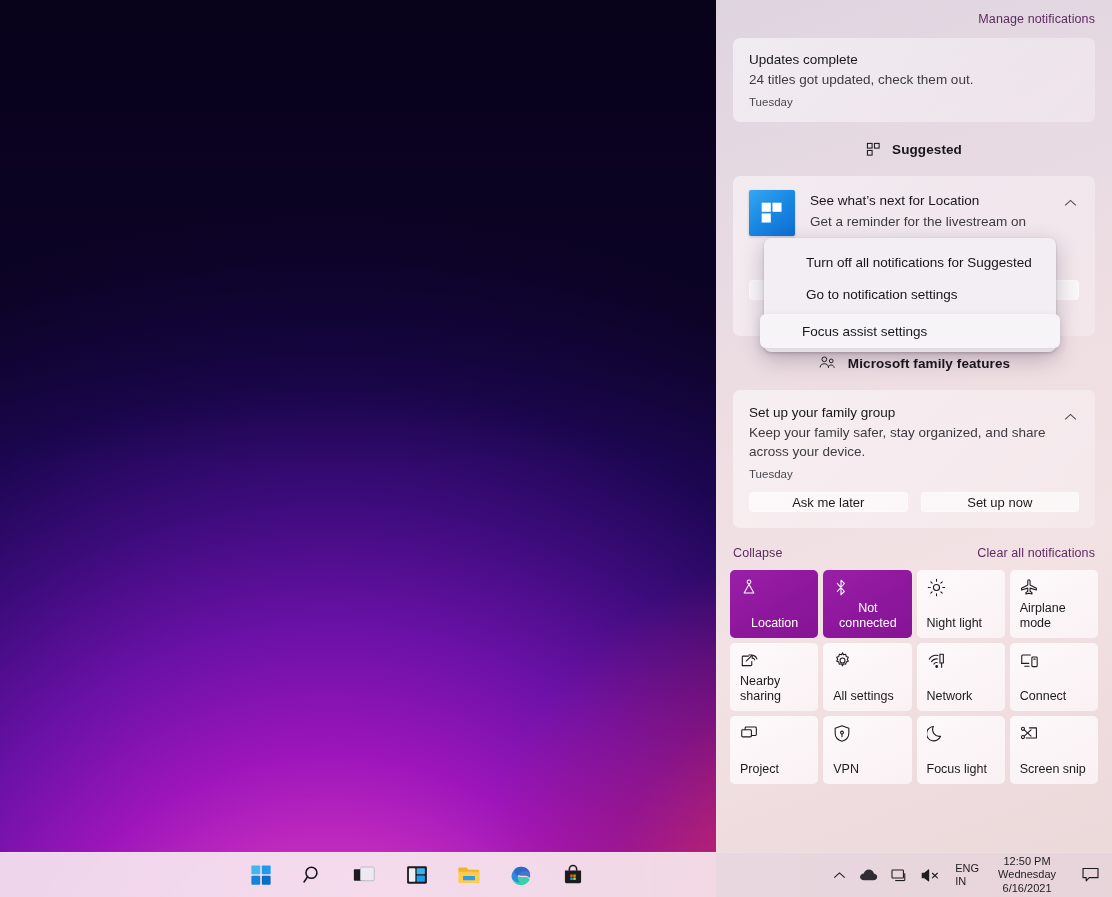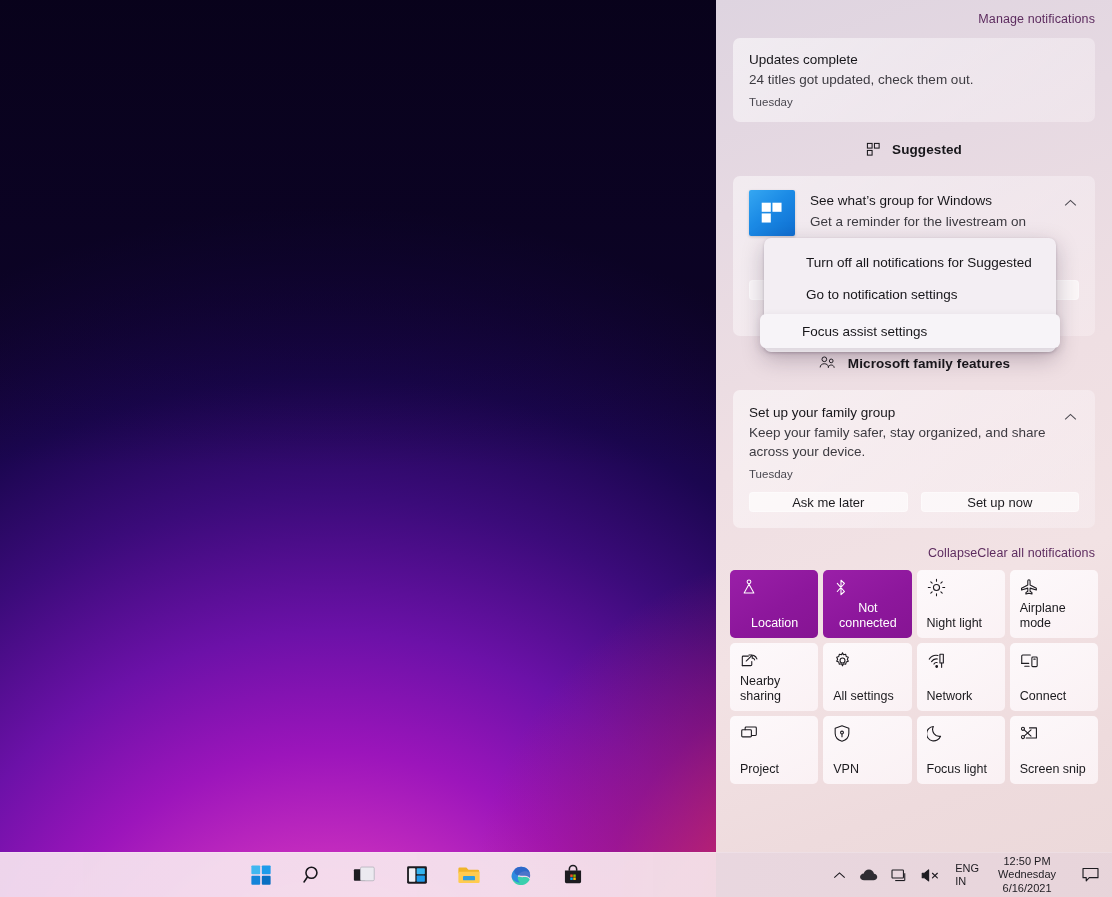--- a/index.html
+++ b/index.html
@@ -132,21 +132,21 @@
     background:linear-gradient(135deg, rgba(255,255,255,.52) 0%, rgba(255,252,255,.4) 50%, rgba(252,248,252,.3) 100%);
     border-radius:7px; padding:14px 16px 16px 16px; position:relative;
   }
   .fam-title{ font-size:13.5px; color:#17161a; line-height:18px; }
   .fam-sub{ font-size:13.5px; color:#3d3b41; line-height:19px; margin-top:1px; max-width:300px; }
   .fam-time{ font-size:11.5px; color:#4a4850; margin-top:7px; }
   .fam-buttons{ display:flex; gap:13px; margin-top:12px; }
 
   
   .collapse-row{
-    display:flex; align-items:center; justify-content:flex-end;
+    display:flex; align-items:center; justify-content:space-between;
     padding:0 17px; height:34px; margin-top:8px;
   }
 
   
   .qa-grid{
     display:grid; grid-template-columns:repeat(4,1fr); gap:5px;
     padding:0 14px 0 14px;
   }
   .qa-tile{
     height:68px; border-radius:5px; position:relative; cursor:pointer;
@@ -233,21 +233,21 @@
       <div class="sug-row">
         <div class="app-icon">
           <svg width="26" height="26" viewBox="0 0 24 24">
             <rect x="2.5" y="2.5" width="8.4" height="8.4" fill="#ffffff"></rect>
             <rect x="12.4" y="2.5" width="8.4" height="8.4" fill="#ffffff"></rect>
             <rect x="2.5" y="12.4" width="8.4" height="8.4" fill="#ffffff"></rect>
             <rect x="12.4" y="12.4" width="8.4" height="8.4" fill="#ffffff" opacity="0"></rect>
           </svg>
         </div>
         <div class="sug-texts">
-          <div class="sug-title">See what’s group for Windows</div>
+          <div class="sug-title">See what’s next for Location</div>
           <div class="sug-sub">Get a reminder for the livestream on</div>
         </div>
       </div>
       <div class="chev-btn">
         <svg width="13" height="8" viewBox="0 0 14 9" fill="none" stroke="#4c4a51" stroke-width="1.2">
           <path d="M1 7.2 L7 1.6 L13 7.2"></path>
         </svg>
       </div>
       <div class="sug-buttons">
         <div class="pill"></div>

